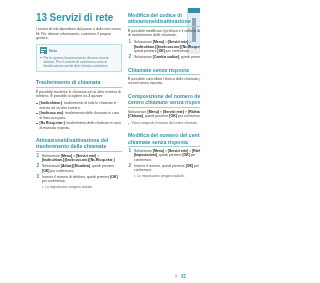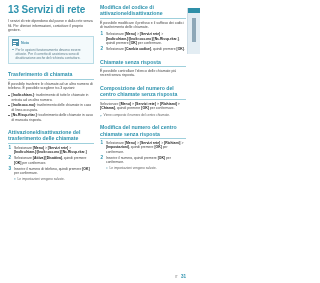--- a/index.html
+++ b/index.html
@@ -17,21 +17,21 @@
   }
   .side-tab .bar{
     position:absolute;left:4px;top:10px;width:4px;height:24px;
     background:#8ea8b8;
   }
   .side-tab .cap{
     position:absolute;left:0;top:0;width:12px;height:5px;background:#2e8fa8;
   }
 
   
-  .col{position:absolute;top:4px;width:86px;}
+  .col{position:absolute;top:12px;width:86px;margin-left:28px;}
   .col-left{left:8px;}
   .col-right{left:100px;}
 
   .chapter-title{
     color:#2f93ae;font-size:10px;font-weight:bold;
     letter-spacing:-0.1px;margin:0 0 4px 0;line-height:11px;
   }
   .h2{
     color:#2f93ae;font-size:5.2px;font-weight:bold;
     line-height:6.2px;margin:7px 0 2px 0;

